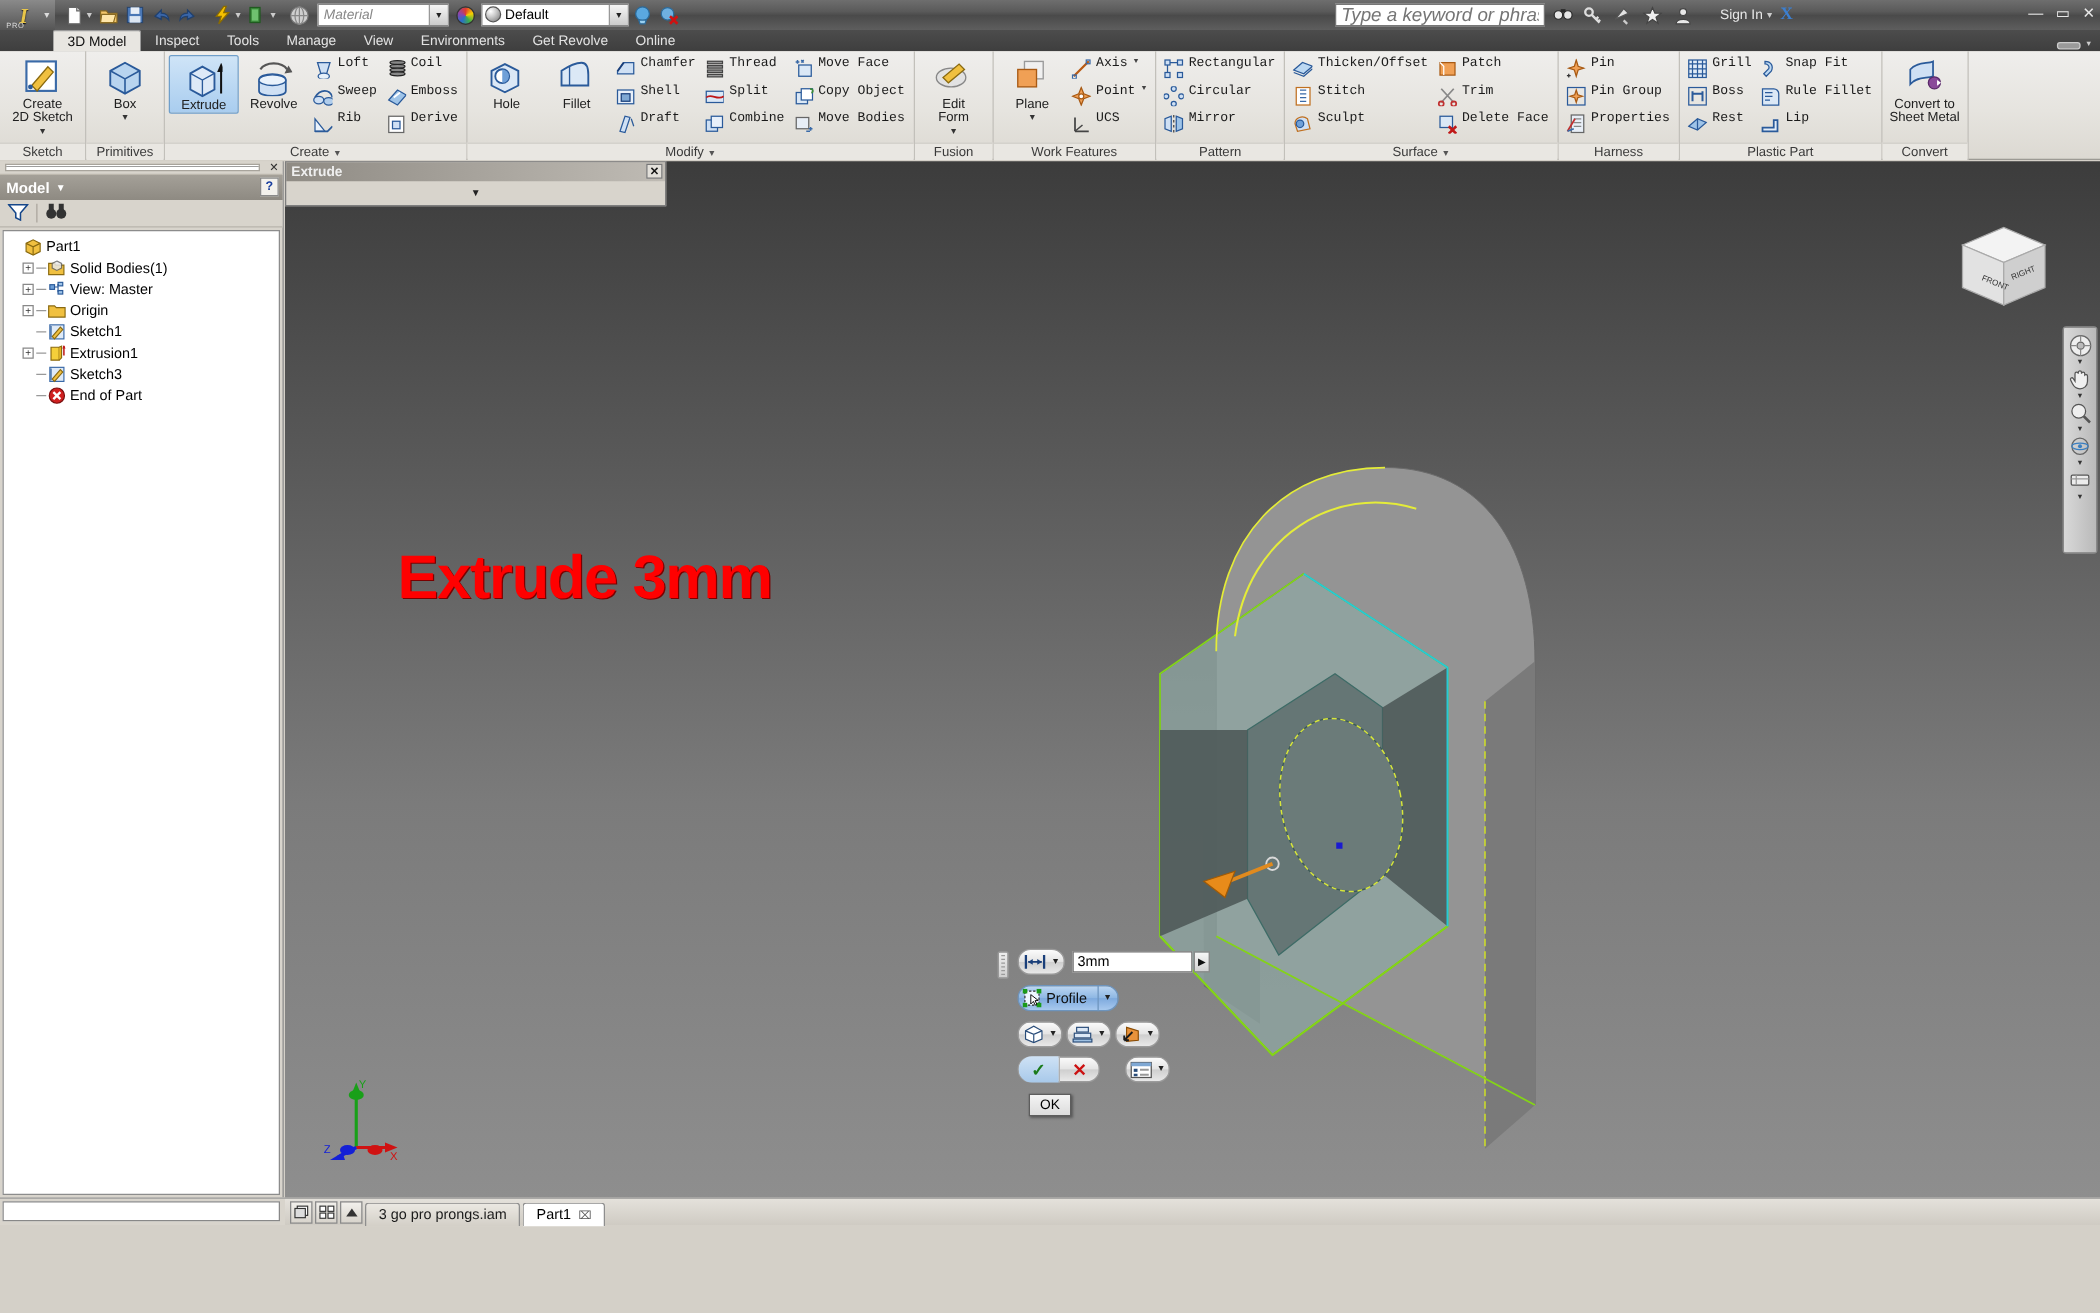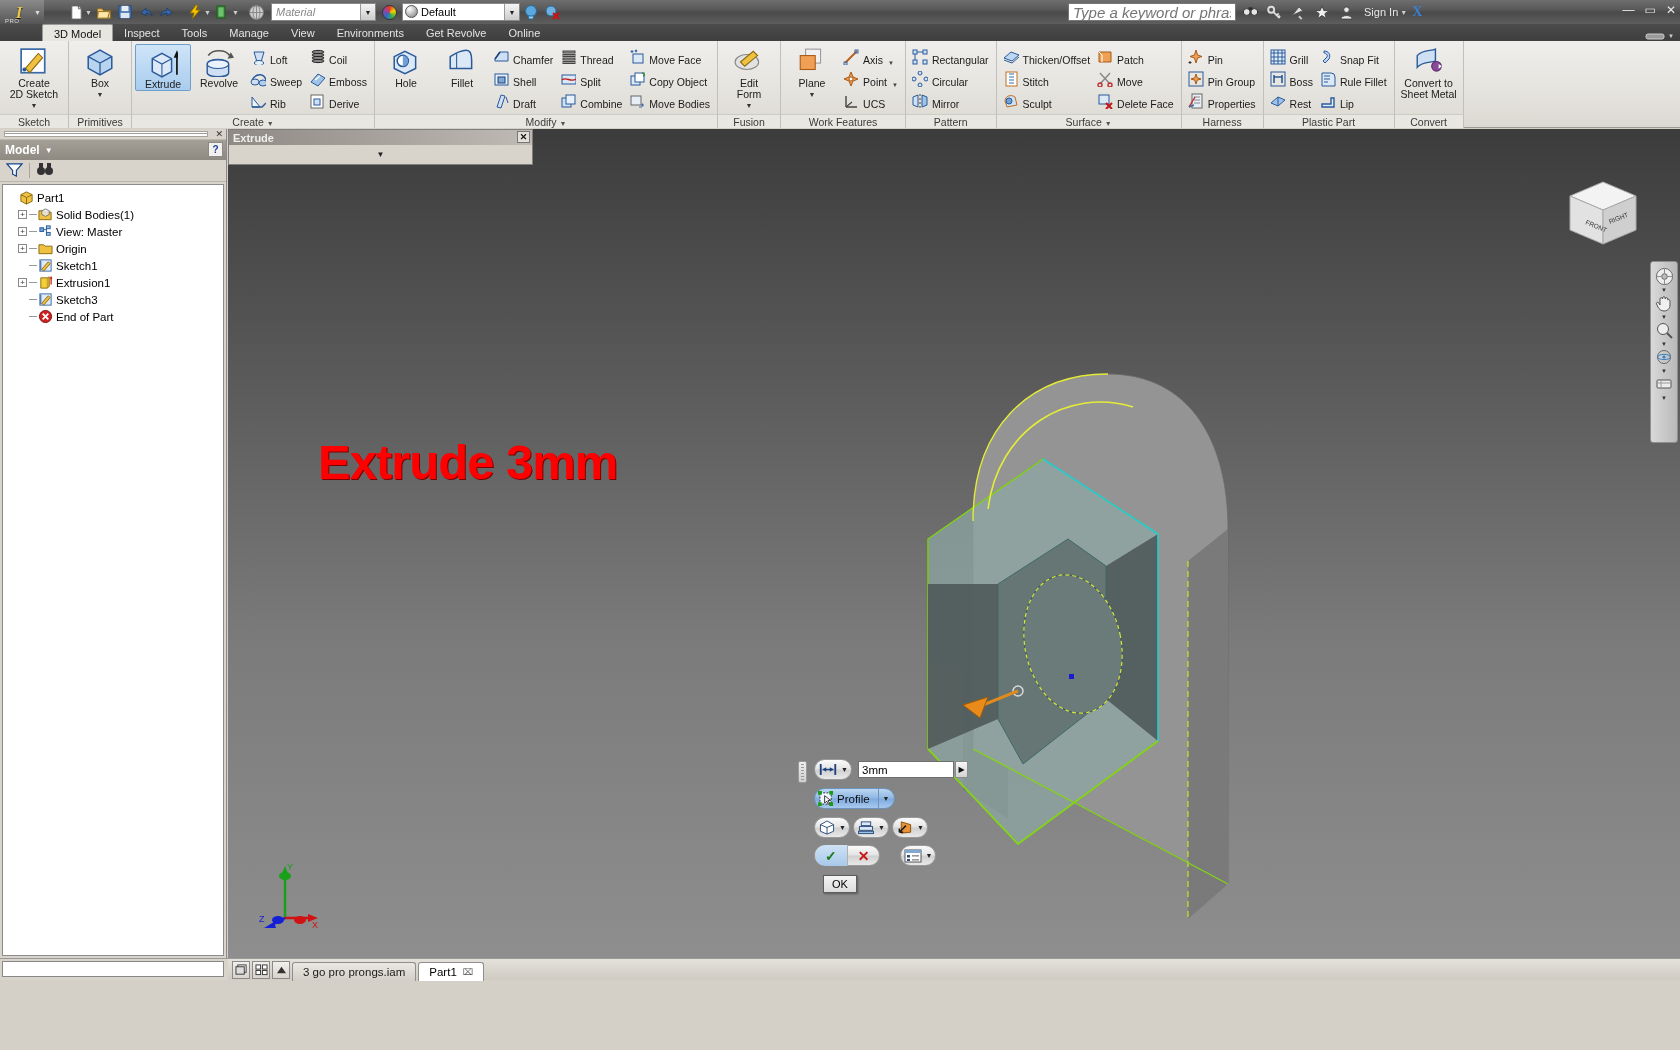--- a/index.html
+++ b/index.html
@@ -26,21 +26,21 @@
   .app-logo .ltr {
     font-family:"Liberation Serif", serif; font-style:italic; font-weight:bold;
     font-size:17px; color:#e8c64a; text-shadow:0 1px 1px #000; line-height:1;
     padding-right:6px;
   }
   .app-logo .pro {
     position:absolute; bottom:0px; left:5px; font-size:6px; color:#ddd; letter-spacing:.5px;
   }
   .app-logo .lcar { position:absolute; right:3px; top:9px; font-size:7px; color:#ddd; }
 
-  .qat { display:flex; align-items:center; gap:1px; padding-left:22px; height:24px; }
+  .qat { display:flex; align-items:center; gap:1px; padding-left:5px; height:24px; }
   .qbtn {
     width:20px; height:20px; display:flex; align-items:center; justify-content:center;
     position:relative; border-radius:2px;
   }
   .caret { font-size:7px; color:#ccc; margin-left:-2px; width:8px; }
 
   .mat-combo {
     width:105px; height:18px; background:#fff; border:1px solid #888;
     display:flex; align-items:center; padding-left:4px; font-size:11px;
     color:#888; font-style:italic; position:relative; margin-left:4px;
@@ -70,21 +70,21 @@
   .title-text .part { margin-left:14px; font-weight:bold; }
   .title-caret { position:absolute; left:1085px; top:6px; color:#ddd; font-size:8px; }
 
   .search-box {
     position:absolute; left:1068px; top:3px; width:168px; height:18px;
     background:#fff; border:1px solid #777; font-style:italic; color:#777;
     font-size:15px; padding:2px 4px;
   }
   .tb-icons { position:absolute; left:1240px; top:2px; display:flex; align-items:center; gap:4px; }
   .tb-icons .ic { width:20px;height:20px; display:flex;align-items:center;justify-content:center; }
-  .signin { color:#e8e8e8; font-size:11px; margin-left:4px; }
+  .signin { color:#e8e8e8; font-size:11px; margin-left:16px; }
   .xi { color:#3c7fd0; font-weight:bold; font-size:14px; font-family:"Liberation Serif",serif; }
 
   .winbtns { position:absolute; right:4px; top:3px; display:flex; gap:10px; color:#e8e8e8; font-size:12px; }
   .winbtns span { cursor:default; }
 
   
   .tabrow {
     position:absolute; left:0; top:24px; width:1680px; height:17px;
     background: linear-gradient(to bottom,#4c4c4c,#3e3e3e);
     display:flex; align-items:flex-end; padding-left:42px;
@@ -117,22 +117,22 @@
   .bigbtn {
     width:56px; display:flex; flex-direction:column; align-items:center; padding-top:2px;
     font-size:10.5px; color:#202020; text-align:center; line-height:11px;
   }
   .bigbtn .glyph { height:32px; display:flex; align-items:center; justify-content:center; }
   .bigbtn.sel { background:linear-gradient(to bottom,#cfe4f7,#a9cdef); border:1px solid #6f9fcb; border-radius:2px;}
   .bigbtn.wide { width:62px; }
 
   .smallcol { display:flex; flex-direction:column; gap:1px; padding-top:1px; }
   .smallbtn {
-    display:flex; align-items:flex-end; height:21px; font-size:10.5px; color:#1a1a1a;
-    padding:0 4px 0 1px; border-radius:2px; white-space:nowrap;
+    display:flex; align-items:flex-start; height:21px; font-size:10.5px; color:#1a1a1a;
+    padding:0 4px 0 1px; border-radius:2px; white-space:nowrap;font-family:Liberation Mono, monospace;
   }
   .smallbtn .sg { width:20px; height:19px; display:flex; align-items:center; justify-content:center; flex:0 0 20px; }
   .smallbtn .lbl { margin-left:2px; }
   .smallbtn .dd { font-size:6px; color:#444; margin-left:5px; }
 
   
   .browser {
     position:absolute; left:0; top:129px; width:227px; height:829px;
     background:#d8d4cc; border-right:1px solid #8a8a8a;
     display:flex; flex-direction:column;
@@ -851,21 +851,21 @@
               <span class="lbl">Patch</span>
             </div>
             <div class="smallbtn">
               <span class="sg">
                 <svg width="16" height="16" viewBox="0 0 16 16">
                   <path d="M3 2 L13 13 M13 2 L3 13" stroke="#888" stroke-width="1.4"></path>
                   <circle cx="3" cy="14" r="2" fill="none" stroke="#c03030" stroke-width="1.4"></circle>
                   <circle cx="13" cy="14" r="2" fill="none" stroke="#c03030" stroke-width="1.4"></circle>
                 </svg>
               </span>
-              <span class="lbl">Move</span>
+              <span class="lbl">Trim</span>
             </div>
             <div class="smallbtn">
               <span class="sg">
                 <svg width="16" height="16" viewBox="0 0 16 16">
                   <rect x="2" y="2" width="10" height="9" fill="#dbe8f6" stroke="#2a5a9a"></rect>
                   <path d="M9 10 L15 16 M15 10 L9 16" stroke="#c01818" stroke-width="2"></path>
                 </svg>
               </span>
               <span class="lbl">Delete Face</span>
             </div>

